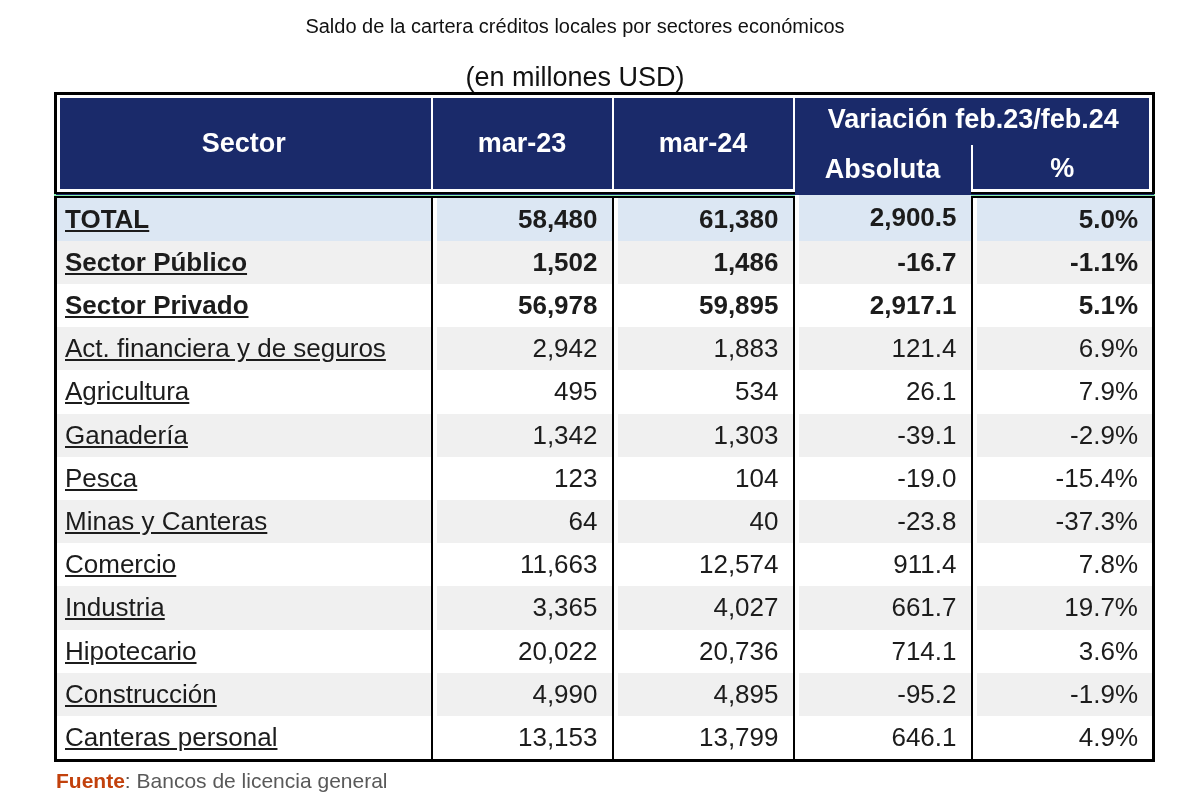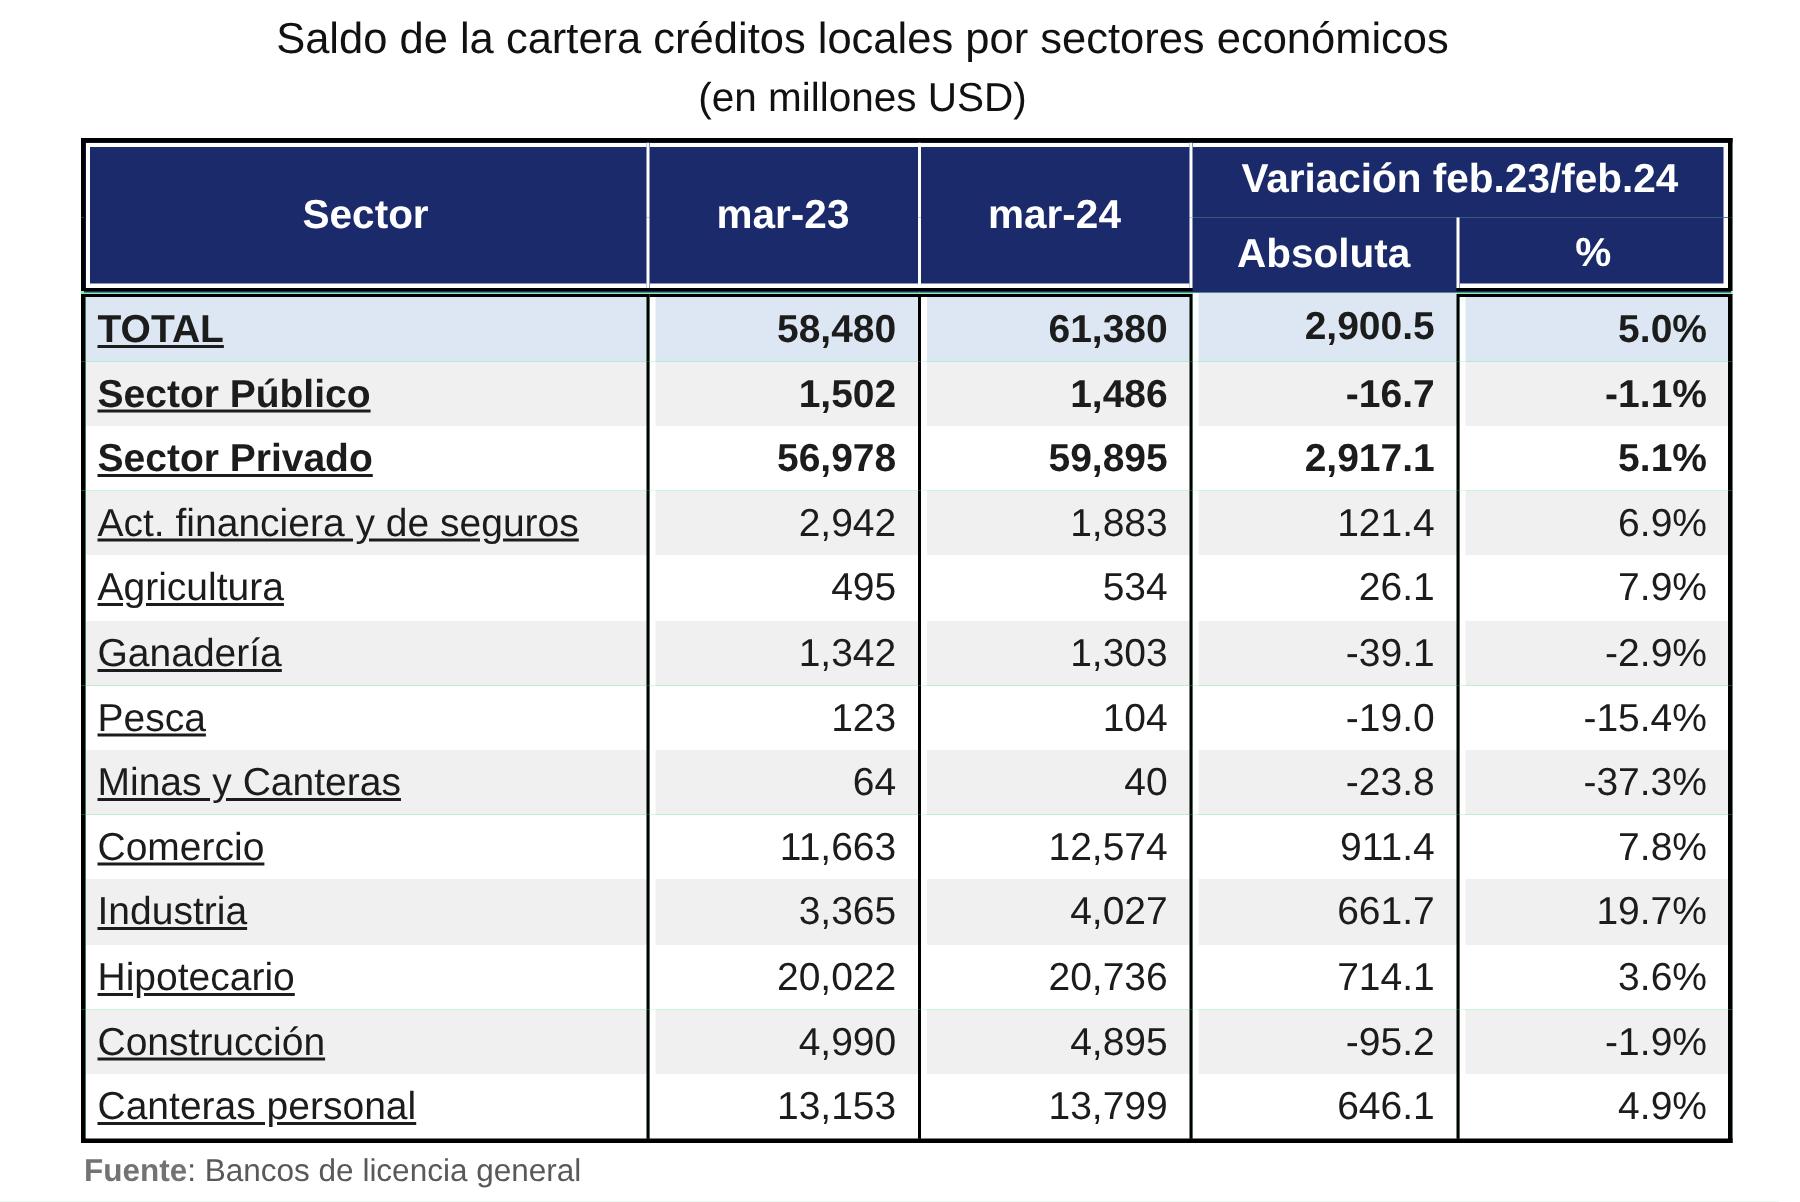--- a/index.html
+++ b/index.html
@@ -9,24 +9,24 @@
     --body-text:#1c1c1c;
   }
   *{box-sizing:border-box;}
   html,body{margin:0;padding:0;background:#ffffff;}
   .page{
     position:relative;width:1200px;height:801px;background:#ffffff;overflow:hidden;
     font-family:"Liberation Sans","DejaVu Sans",sans-serif;color:var(--body-text);
   }
   .title{
     position:absolute;top:9px;left:0;width:1150px;text-align:center;
-    font-size:29px;line-height:34px;color:#111111;
+    font-size:20px;line-height:34px;color:#111111;
   }
   .subtitle{
-    position:absolute;top:48px;left:0;width:1150px;text-align:center;
+    position:absolute;top:60px;left:0;width:1150px;text-align:center;
     font-size:27px;line-height:34px;color:#111111;
   }
   table.credit-table{
     position:absolute;left:54px;top:92px;
     border-collapse:collapse;table-layout:fixed;
     border:3px solid #000000;background:#86efac;
   }
   th{
     background:var(--navy);color:#ffffff;font-weight:bold;font-size:27px;
     padding:0 6px;text-align:center;vertical-align:middle;
@@ -49,21 +49,21 @@
   td.cell-sector{text-align:left;padding-left:8px;border-right:2px solid #000000;text-decoration:underline;}
   td.cell-num{text-align:right;border-right:2px solid #000000;box-shadow:inset 4px 0 0 #ffffff;}
   td.cell-pct{border-right:none;margin-left:45px;}
   tr.fill-blue td{background:var(--row-blue);}
   tr.fill-gray td{background:var(--row-gray);}
   tr.fill-white td{background:#ffffff;}
   tr.row-bold td{font-weight:bold;}
   .source{
     position:absolute;left:56px;top:768px;font-size:21px;line-height:26px;color:#595959;
   }
-  .source-label{font-weight:bold;color:#737373;}
+  .source-label{font-weight:bold;color:#c2410c;}
 </style>
 </head>
 <body>
 
 <div class="page">
 
   <div class="title">Saldo de la cartera créditos locales por sectores económicos</div>
   <div class="subtitle">(en millones USD)</div>
 
   <table class="credit-table">

